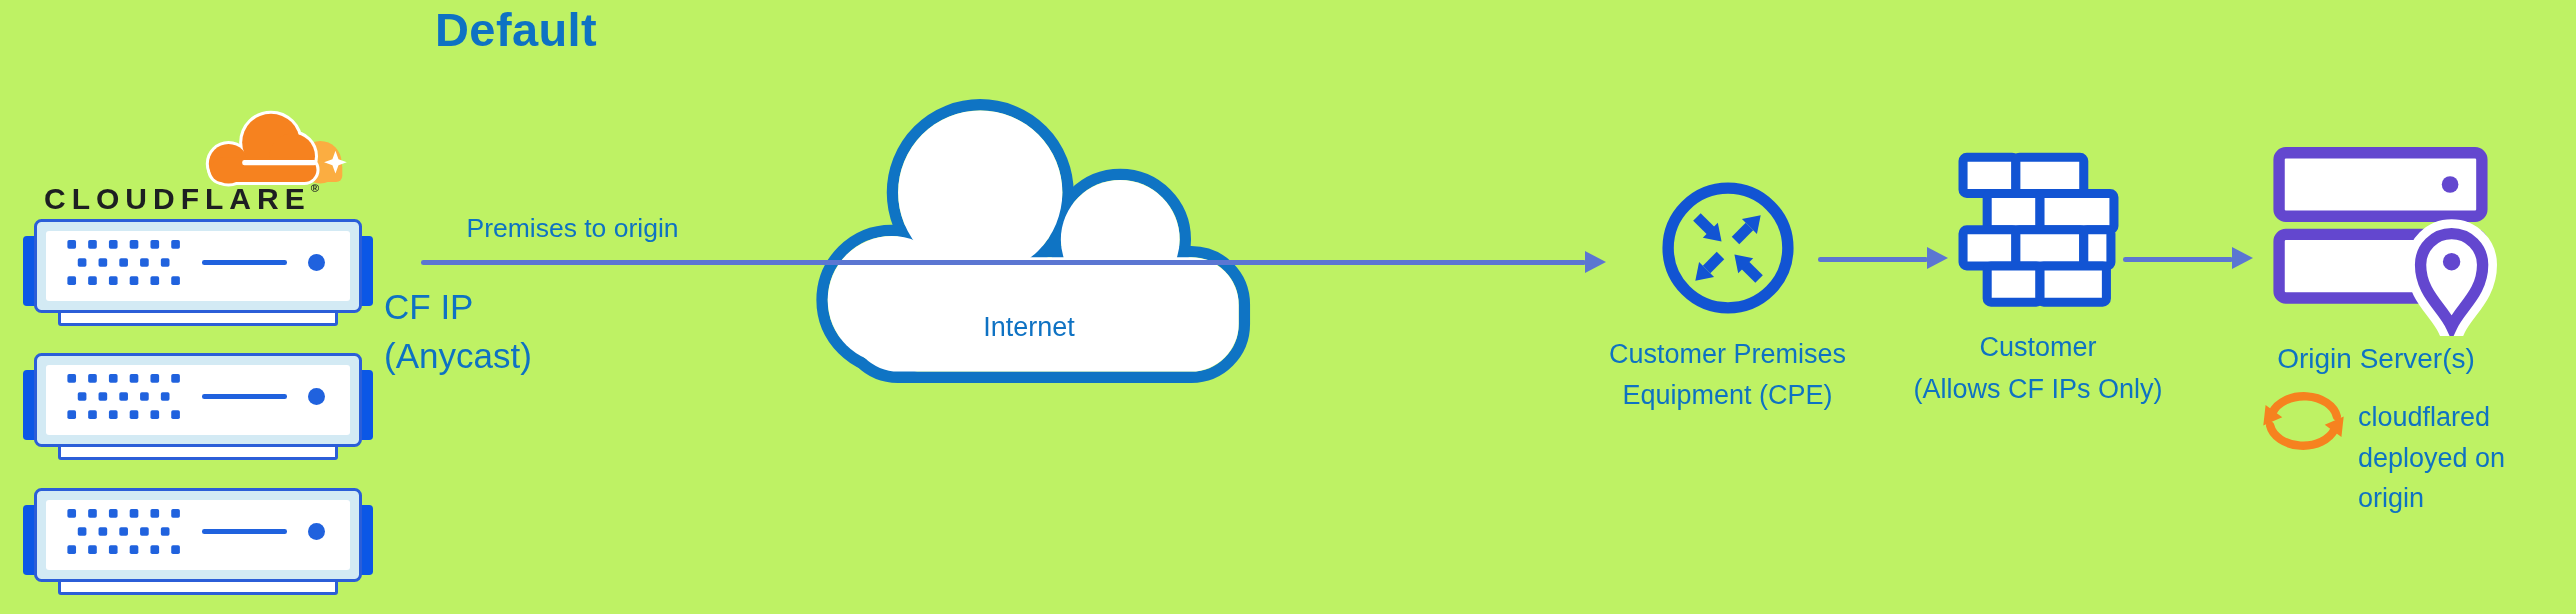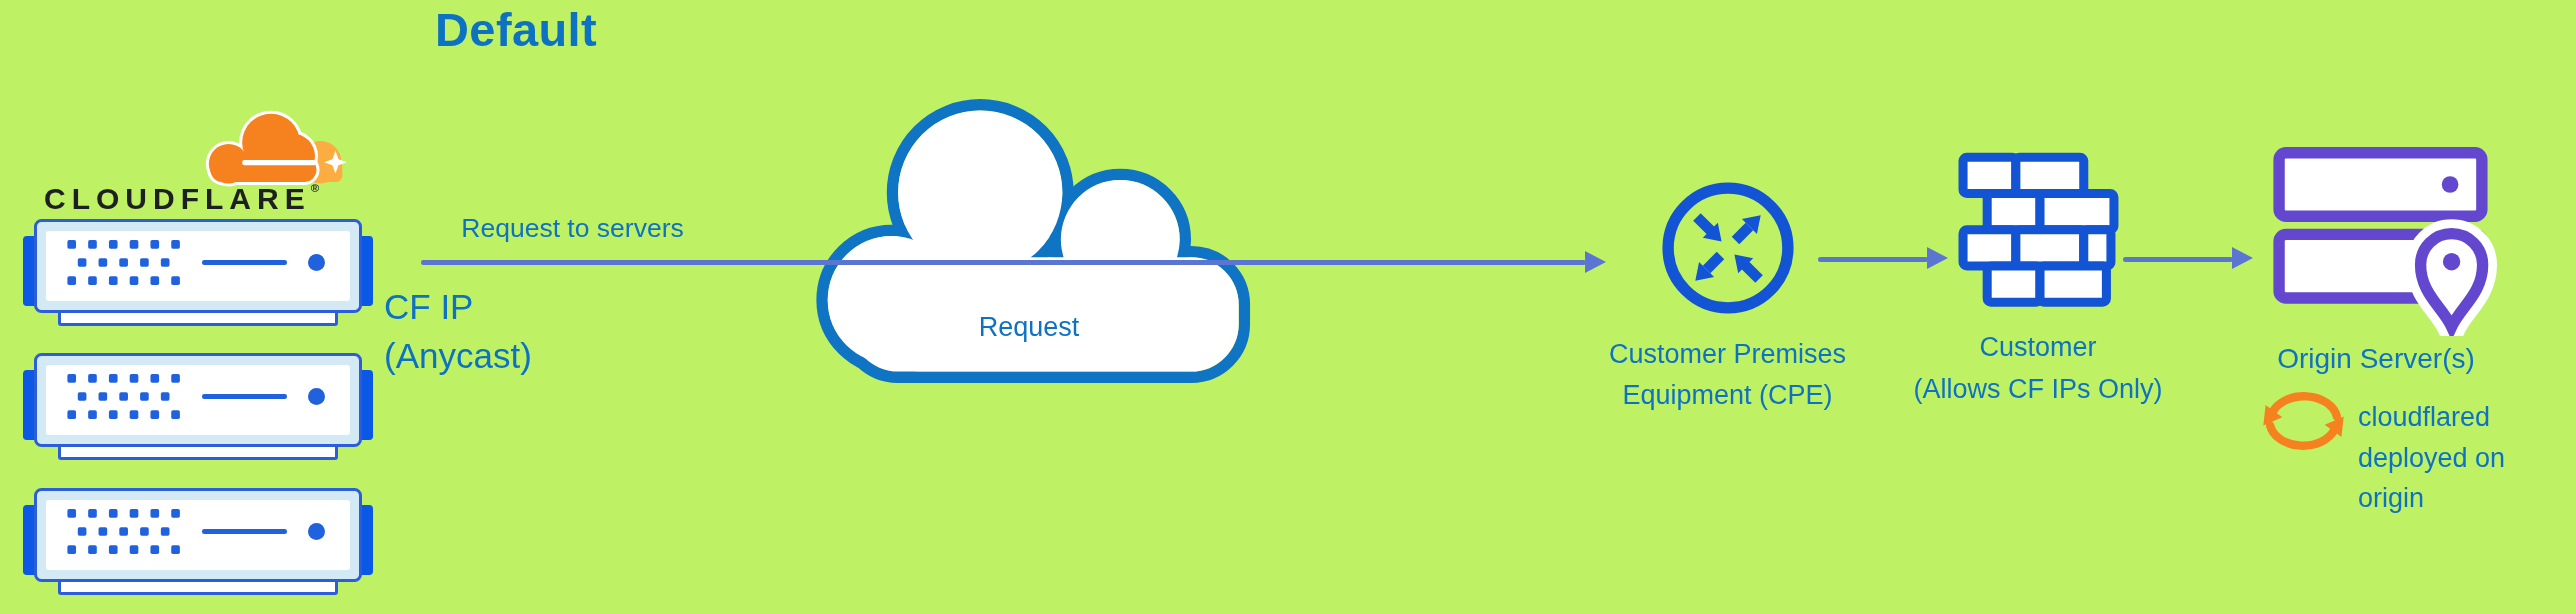--- a/index.html
+++ b/index.html
@@ -220,26 +220,26 @@
       <circle cx="217" cy="130" r="108.5"></circle>
       <circle cx="402" cy="192" r="78.5"></circle>
       <circle cx="100" cy="272" r="84.5"></circle>
       <rect x="45.5" y="215.5" width="513" height="151" rx="63"></rect>
     </g>
   </svg>
 
   <div class="conn-line line-main"></div>
   <div class="conn-head head-main"></div>
 
-  <div class="lbl center lbl-request">Request to servers</div>
+  <div class="lbl center lbl-request">Premises to origin</div>
   <div class="lbl lbl-cfip">
     <div>CF IP</div>
     <div>(Anycast)</div>
   </div>
-  <div class="lbl center lbl-internet">Request</div>
+  <div class="lbl center lbl-internet">Internet</div>
 
   <svg class="icon ic-cpe" viewBox="-95 -95 190 190">
     <circle class="stroke-ib" style="stroke-width:15" cx="0" cy="0" r="79"></circle>
     <g transform="rotate(45)">
       <line class="stroke-ib" style="stroke-width:14" x1="-58" y1="0" x2="-32" y2="0"></line>
       <polygon class="fill-ib" points="-12,0 -33,-14 -33,14"></polygon>
       <line class="stroke-ib" style="stroke-width:14" x1="58" y1="0" x2="32" y2="0"></line>
       <polygon class="fill-ib" points="12,0 33,-14 33,14"></polygon>
     </g>
     <g transform="rotate(-45)">

